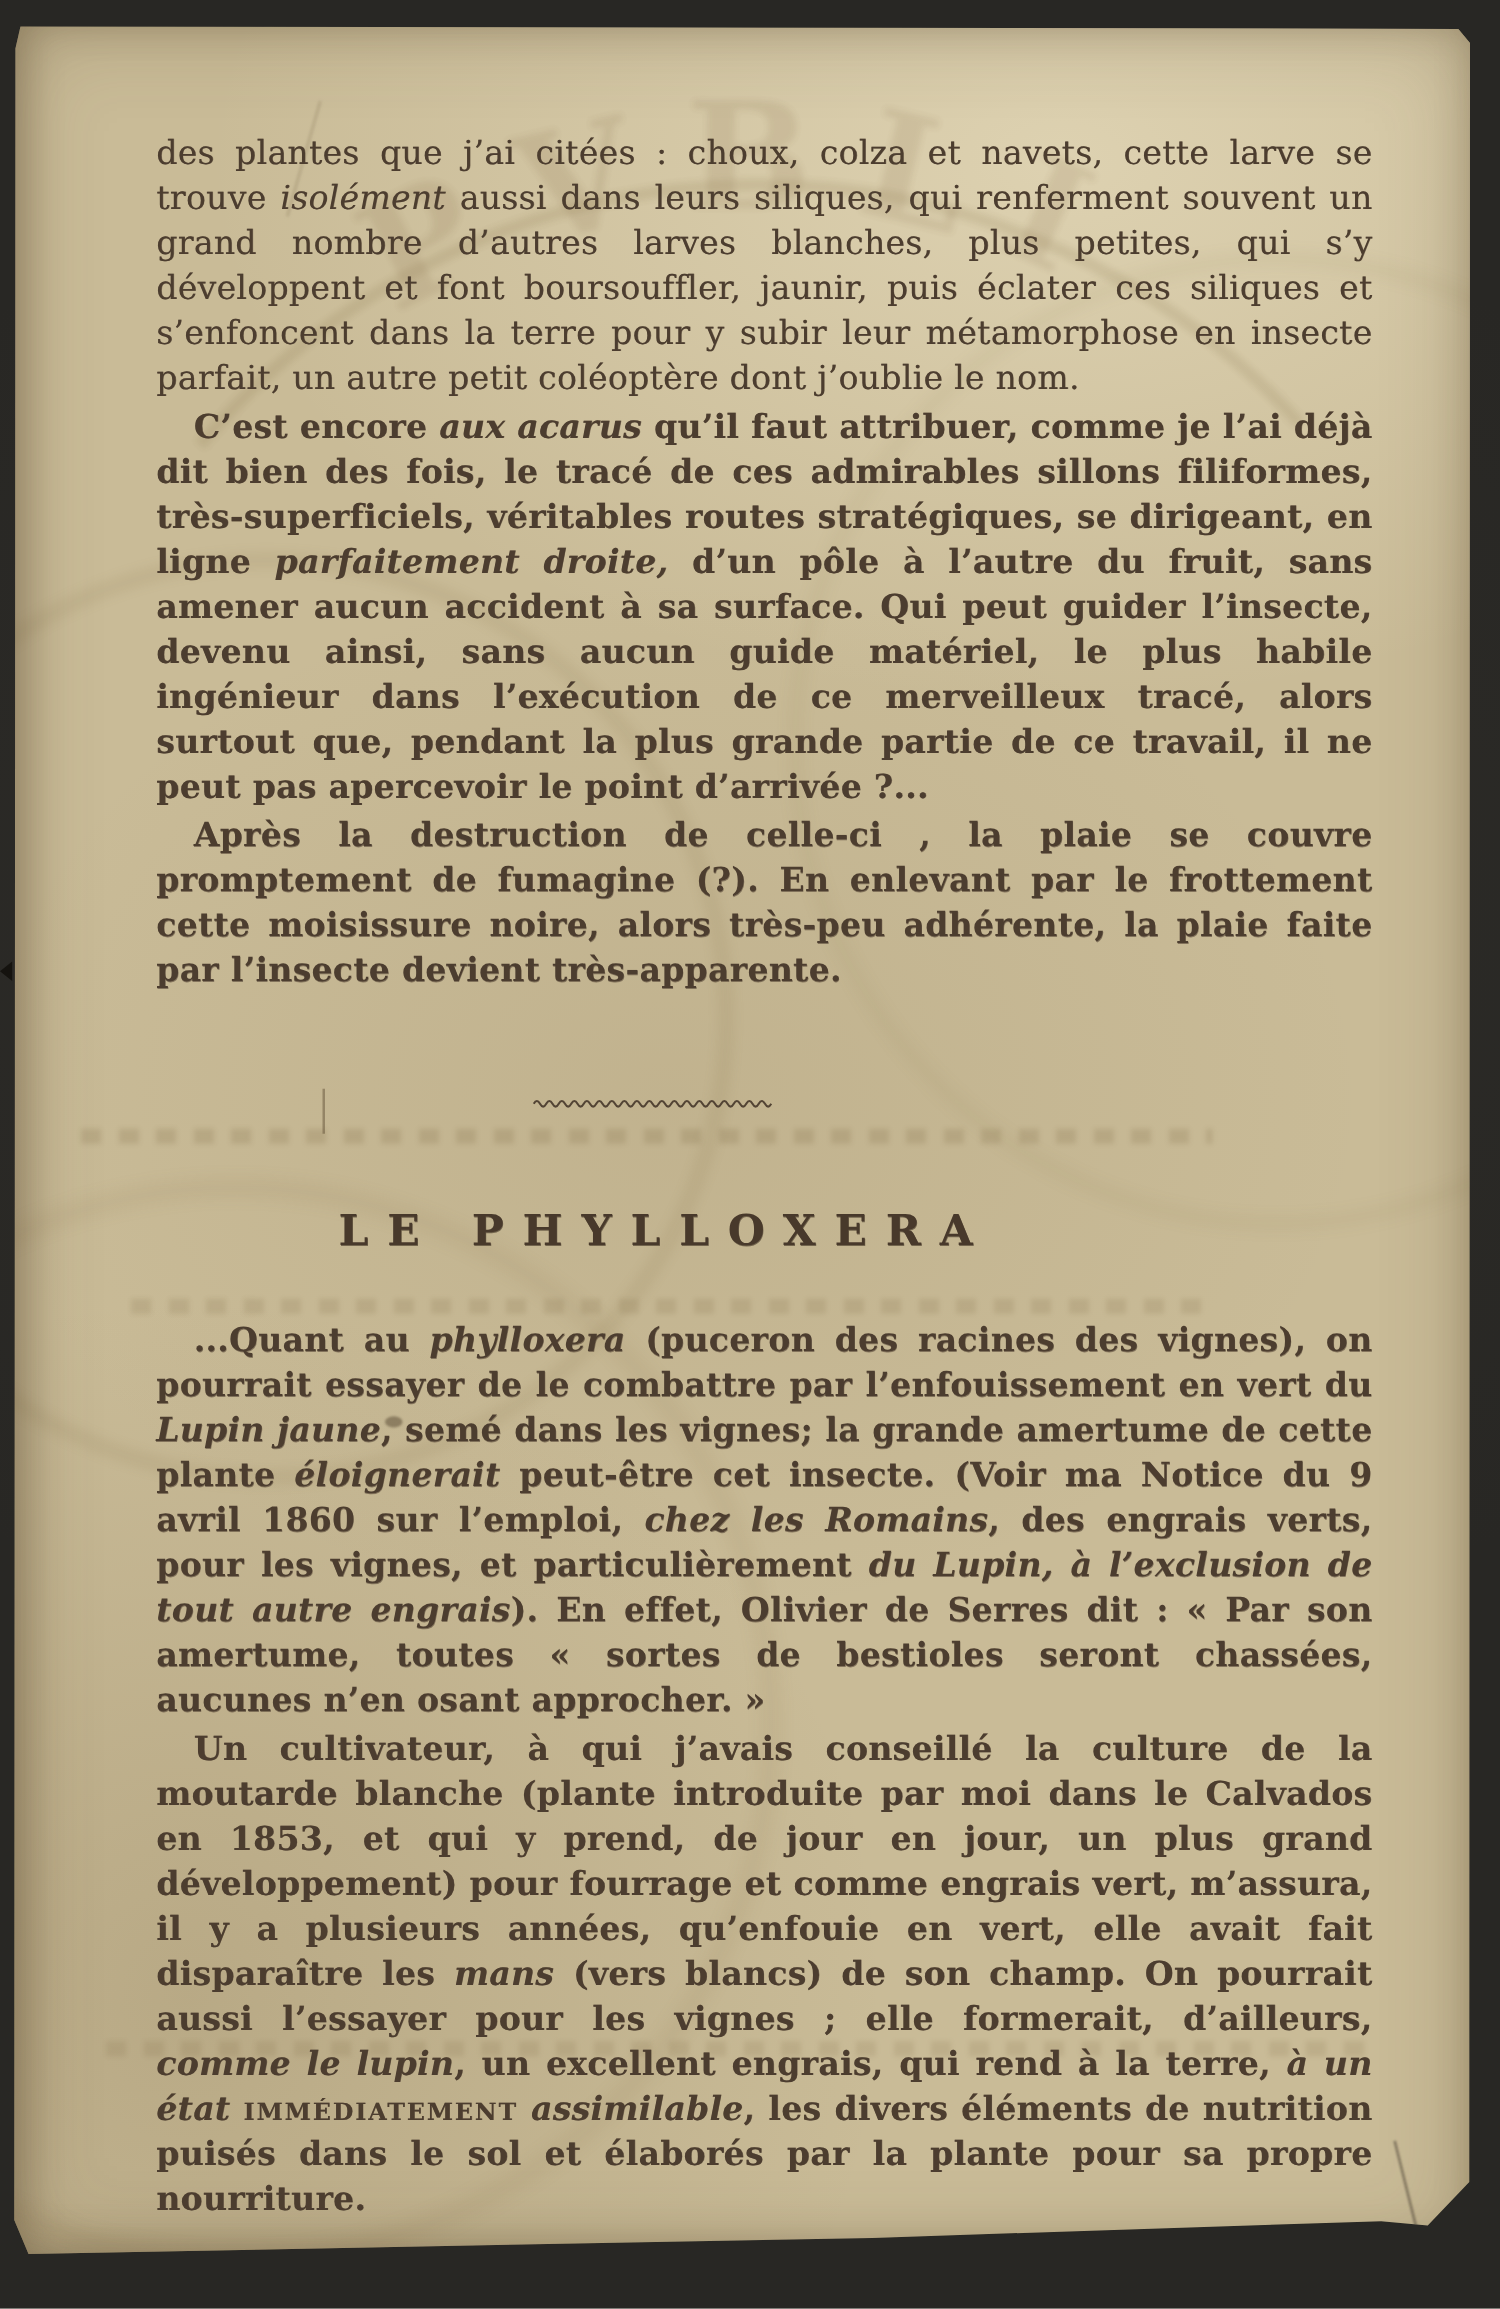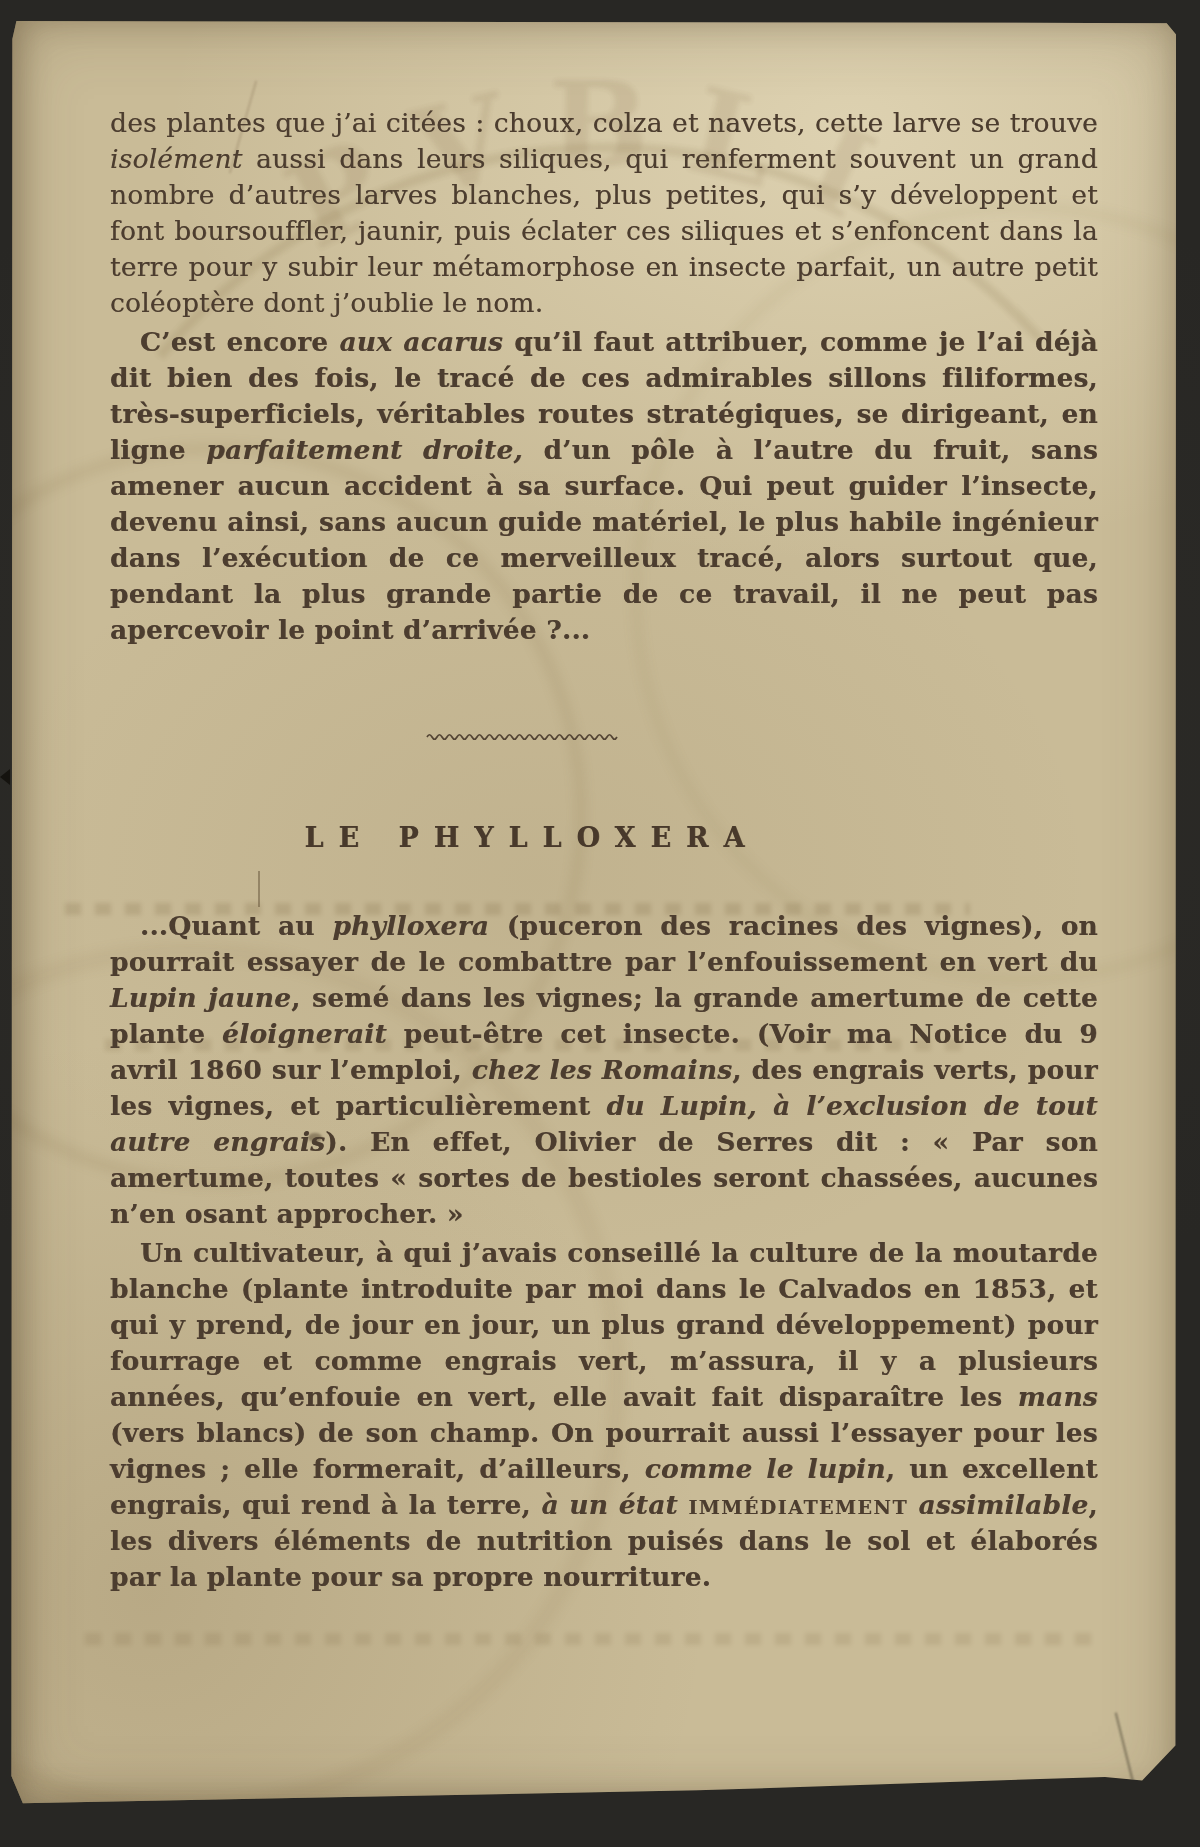--- a/index.html
+++ b/index.html
@@ -41,30 +41,30 @@
 
   
   .content{
     position:absolute;left:100px;top:84px;width:988px;
     color:#4c3d2f;
     font-size:26.5px;line-height:36px;
     text-align:justify;
     letter-spacing:.2px;
     text-shadow:.3px .3px .5px rgba(74,59,45,.55);
   }
-  .para{margin:0 0 3px 0;}
+  .para{margin:0 0 3px 15px;}
   .para.indent{text-indent:30px;font-weight:bold;}
   .i{font-style:italic;}
   .sc{font-variant:small-caps;letter-spacing:1.5px;}
 
   .divider{width:192px;margin:66px auto 0;transform:translateX(-82px);opacity:.92;}
   .heading{
     display:block;margin:70px 0 0 0;
     text-align:center;transform:translateX(-72px);
-    font-size:27px;font-weight:bold;line-height:36px;
+    font-size:34px;font-weight:bold;line-height:36px;
     letter-spacing:15px;
     color:#48392b;
     text-shadow:.4px .4px .5px rgba(62,48,34,.6);
   }
   .section2{margin-top:52px;}
 </style>
 </head>
 <body>
 
 <div id="viewport">
@@ -90,20 +90,21 @@
     <div class="tick-mark"></div>
     <div class="crease1"></div>
     <div class="crease2"></div>
     <div class="blot"></div>
 
     <main class="content">
       <section>
         <div>
             <p class="para"><span>des plantes que j’ai citées : choux, colza et navets, cette larve se trouve </span><span class="i">isolément</span><span> aussi dans leurs siliques, qui renferment souvent un grand nombre d’autres larves blanches, plus petites, qui s’y développent et font boursouffler, jaunir, puis éclater ces siliques et s’enfoncent dans la terre pour y subir leur métamorphose en insecte parfait, un autre petit coléoptère dont j’oublie le nom.</span></p>
             <p class="para indent"><span>C’est encore </span><span class="i">aux acarus</span><span> qu’il faut attribuer, comme je l’ai déjà dit bien des fois, le tracé de ces admirables sillons filiformes, très-superficiels, véritables routes stratégiques, se dirigeant, en ligne </span><span class="i">parfaitement droite,</span><span> d’un pôle à l’autre du fruit, sans amener aucun accident à sa surface. Qui peut guider l’insecte, devenu ainsi, sans aucun guide matériel, le plus habile ingénieur dans l’exécution de ce merveilleux tracé, alors surtout que, pendant la plus grande partie de ce travail, il ne peut pas apercevoir le point d’arrivée ?...</span></p>
+            <p class="para indent"><span>Après la destruction de celle-ci , la plaie se couvre promptement de fumagine (?). En enlevant par le frottement cette moisissure noire, alors très-peu adhérente, la plaie faite par l’insecte devient très-apparente.</span></p>
           </div>
       </section>
 
       <div class="divider">
         <svg width="192" height="8" viewBox="0 0 192 8">
           <path d="M1 4 q2.5 -4.5 5 0 t5 0 t5 0 t5 0 t5 0 t5 0 t5 0 t5 0 t5 0 t5 0 t5 0 t5 0 t5 0 t5 0 t5 0 t5 0 t5 0 t5 0 t5 0 t5 0 t5 0 t5 0 t5 0 t5 0 t5 0 t5 0 t5 0 t5 0 t5 0 t5 0 t5 0 t5 0 t5 0 t5 0 t5 0 t5 0 t5 0 t5 0" fill="none" stroke="#4a3b2d" stroke-width="1.7"></path>
         </svg>
       </div>
 
       <h1 class="heading">LE PHYLLOXERA</h1>

